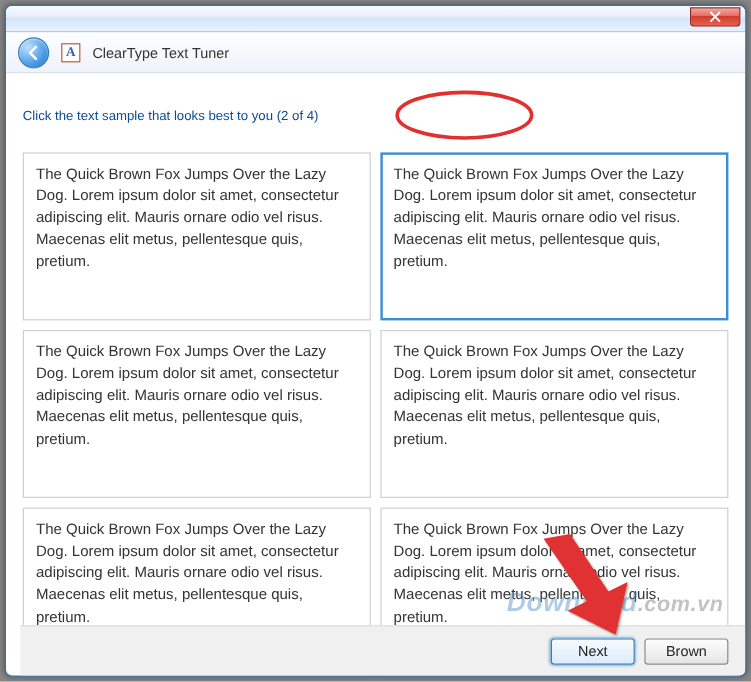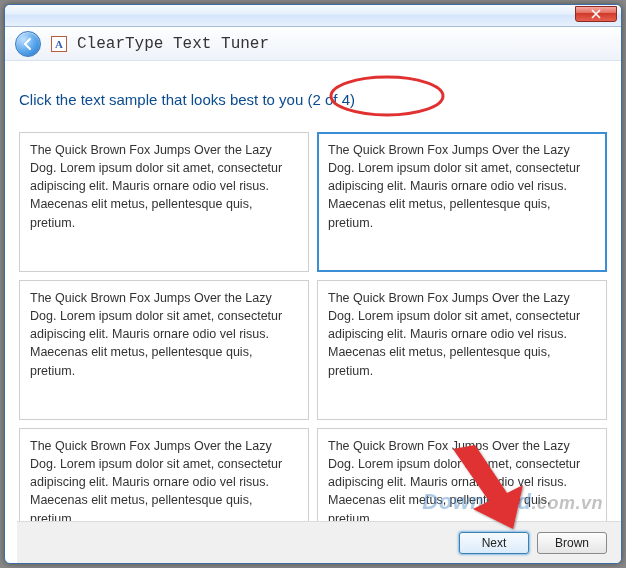--- a/index.html
+++ b/index.html
@@ -64,28 +64,28 @@
     cursor:pointer;
     box-shadow: inset 0 1px 2px rgba(255,255,255,0.6);
   }
   .back-btn svg{width:14px;height:14px;}
   .app-icon {
     width:16px;height:16px;border:1px solid #b85c3a;background:#fff;
     display:flex;align-items:center;justify-content:center;
     font-size:11px;font-weight:bold;color:#3a5fb5;
     font-family: "Times New Roman", serif;
   }
-  .app-title { font-size:16px; color:#333;font-family:Liberation Mono, monospace; }
+  .app-title { font-size:12px; color:#333; }
   .content {
     padding: 30px 14px 0 14px;
     position:relative;
   }
   .heading {
     color:#0b4b8f;
-    font-size:15px;
+    font-size:11px;
     margin:0 0 24px 0;
     font-weight:normal;
     position:relative;
     z-index:2;
   }
   .ellipse-annot {
     position:absolute;
     left:322px;
     top:12px;
     width:120px;

